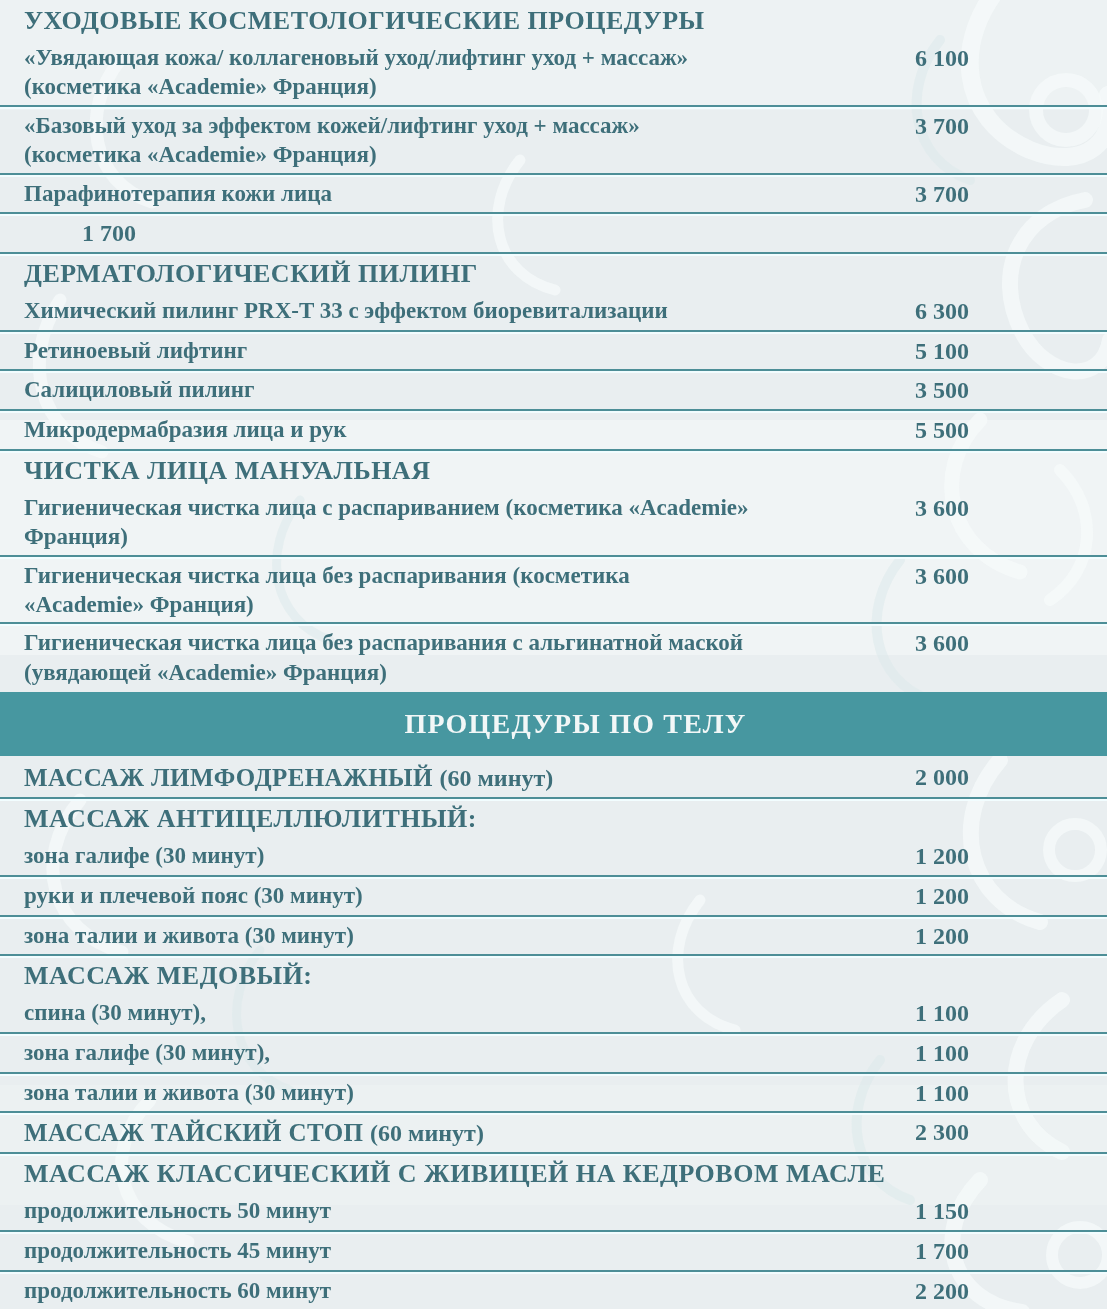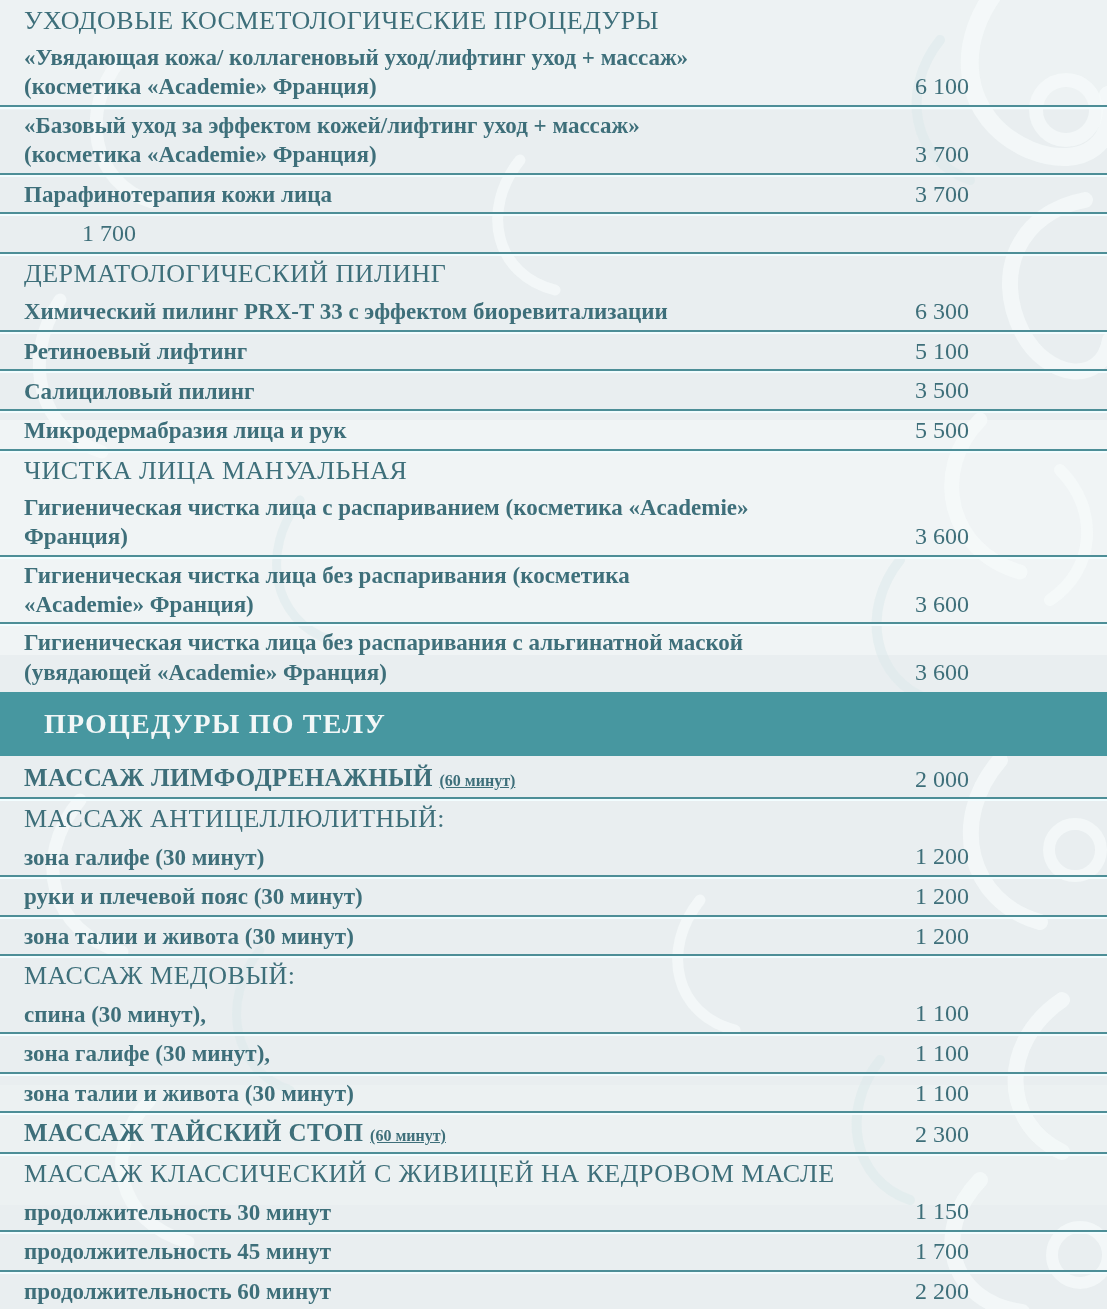--- a/index.html
+++ b/index.html
@@ -17,60 +17,61 @@
   }
   .pattern {
     position:absolute;
     top:0; left:0;
   }
   .content {
     position:relative;
     padding-top:3px;
   }
   .row { padding:2px 0 3px 24px; }
-  .row-line { display:flex; align-items:flex-end; }
+  .row-line { display:flex; align-items:flex-start; }
   .name {
     flex:1;
     font-size:23px;
     font-weight:700;
     color:var(--text,#3e6f7a);
     line-height:1.28;
     white-space:pre-line;
   }
   .name .caps { font-size:25px; letter-spacing:0.4px; }
-  .name .rest { font-size:16px;text-decoration:underline; }
+  .name .rest { font-size:24px; }
   .price {
     flex:0 0 170px;
     margin-right:80px;
     text-align:center;
     font-size:24px;
-    font-weight:400;
+    font-weight:700;
     color:var(--text,#3e6f7a);
     line-height:1.28;
   }
   .group-header {
     font-size:26px;
-    font-weight:400;
+    font-weight:700;
     color:var(--text,#3e6f7a);
     letter-spacing:0.5px;
     line-height:1.15;
     margin:1px 0 7px;
   }
   .divider {
     height:4px;
     background:var(--divider,#4d8e97);
     border-bottom:2px solid var(--divider-hl,#f2fdff);
   }
   .banner {
     height:64px;
     background:var(--banner-bg,#4797a0);
     margin:2px 0 4px;
     display:flex;
     align-items:center;
     padding-left:44px;
+    justify-content:center;
   }
   .banner-text {
     color:var(--banner-text,#f2f7f7);
     font-size:28px;
     font-weight:700;
     letter-spacing:1.2px;
   }
 </style>
 </head>
 <body>
@@ -249,21 +250,21 @@
       <div class="row item">
         <div class="row-line">
           <div class="name"><span class="caps">МАССАЖ ТАЙСКИЙ СТОП </span><span class="rest">(60 минут)</span></div>
           <div class="price">2 300</div>
         </div>
       </div>
       <div class="divider"></div>
       <div class="row group">
         <div class="group-header">МАССАЖ КЛАССИЧЕСКИЙ С ЖИВИЦЕЙ НА КЕДРОВОМ МАСЛЕ</div>
         <div class="row-line">
-          <div class="name">продолжительность 30 минут</div>
+          <div class="name">продолжительность 50 минут</div>
           <div class="price">1 150</div>
         </div>
       </div>
       <div class="divider"></div>
       <div class="row item">
         <div class="row-line">
           <div class="name">продолжительность 45 минут</div>
           <div class="price">1 700</div>
         </div>
       </div>

